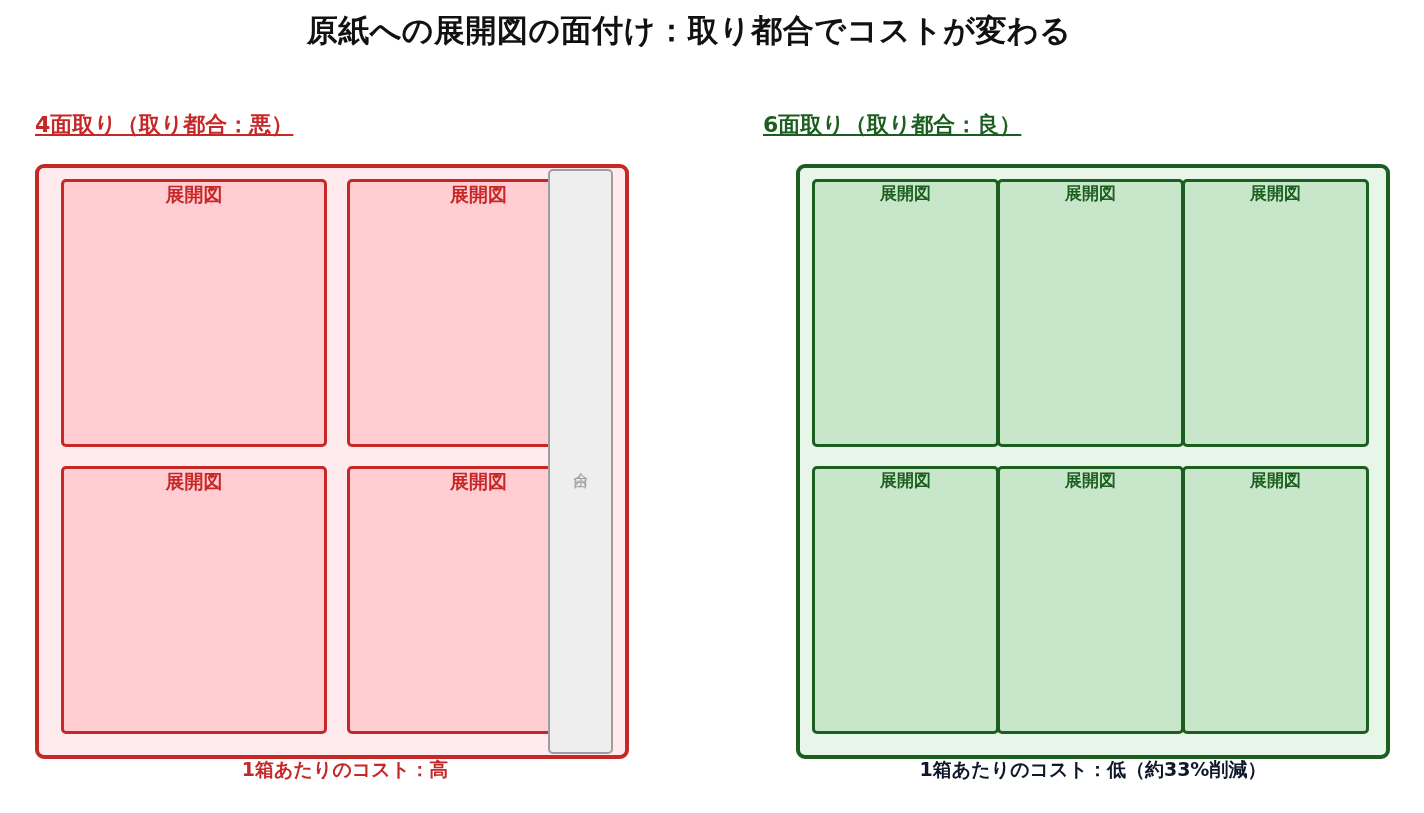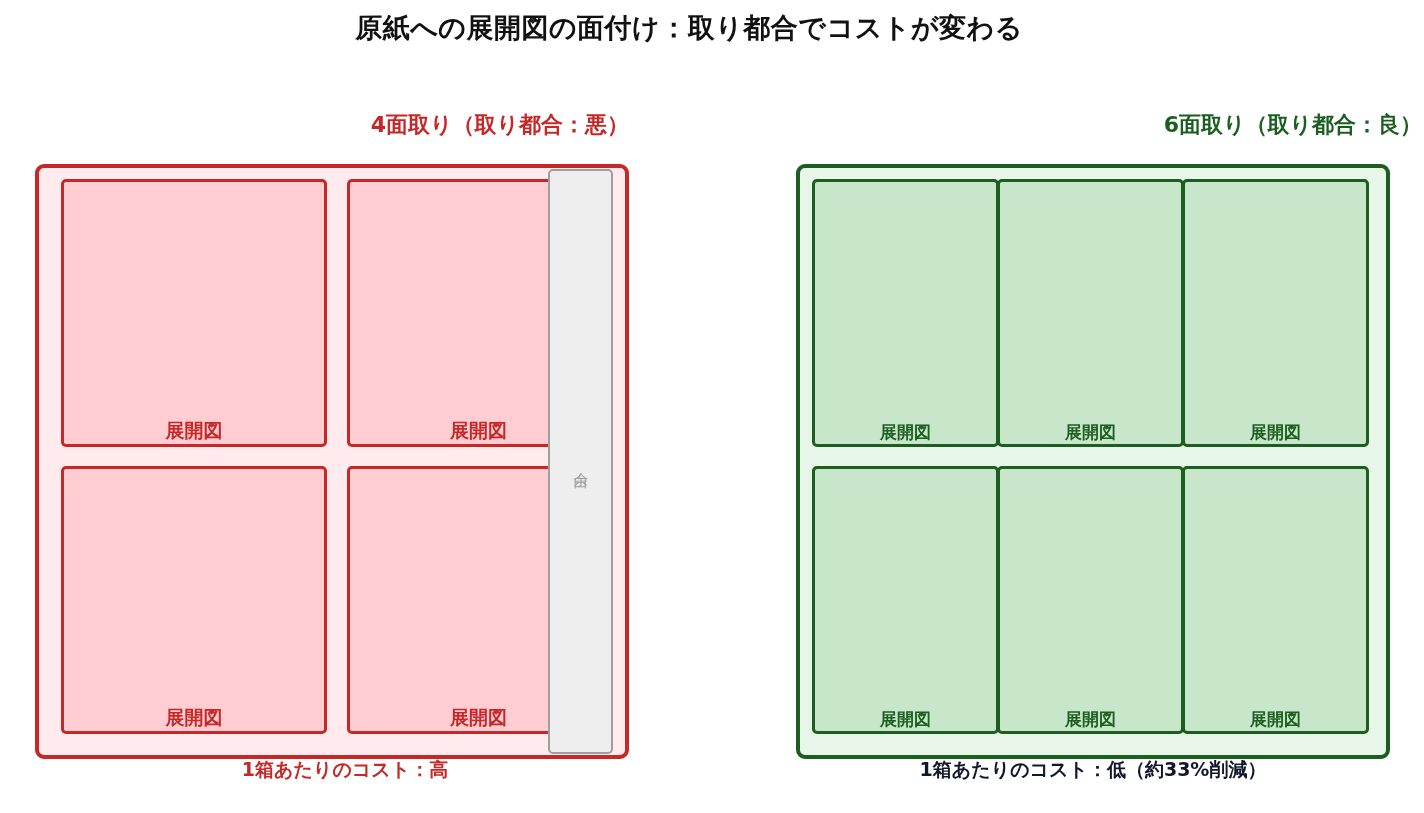--- a/index.html
+++ b/index.html
@@ -13,46 +13,47 @@
       position: relative;
       overflow: hidden;
       font-family: "DejaVu Sans", "Liberation Sans", sans-serif;
     }
     .main-title {
       position: absolute;
       left: 0;
       top: 10px;
       width: 1378px;
       text-align: center;
-      font-size: 27px;
+      font-size: 31px;
       font-weight: bold;
       color: #111111;
       letter-spacing: 0.5px;
     }
     .panel-title {
       position: absolute;
-      text-align: right;
+      text-align: left;
       font-size: 22px;
       font-weight: bold;
+      text-decoration: underline;
     }
     .panel {
       position: absolute;
       box-sizing: border-box;
       border-radius: 9px;
       border-width: 4px;
       border-style: solid;
     }
     .net {
       position: absolute;
       box-sizing: border-box;
       border-radius: 5px;
       border-width: 3px;
       border-style: solid;
       display: flex;
-      align-items: flex-end;
+      align-items: flex-start;
       justify-content: center;
       font-weight: bold;
     }
     .net-bad {
       background: #ffcdd2;
       border-color: #c62828;
       color: #c62828;
       font-size: 19px;
     }
     .net-good {
@@ -127,21 +128,21 @@
 <div class="net net-bad" style="left:347px; top:466px; width:266px; height:268px; justify-content:flex-start; padding-left:100px;">
   <span>展開図</span>
 </div>
 
 <div class="margin-strip">
   <span class="margin-label">余白</span>
 </div>
 
 <div class="cost-label" style="left:35px; top:757px; width:620px; color:#c62828;text-align:center;">1箱あたりのコスト：高</div>
 
-<div class="panel-title" style="left:828px; top:110px; width:594px; color:#1b5e20;">6面取り（取り都合：良）</div>
+<div class="panel-title" style="left:763px; top:110px; width:594px; color:#1b5e20;">6面取り（取り都合：良）</div>
 
 <div class="panel panel-good"></div>
 
 <div class="net net-good" style="left:812px; top:179px; width:187px; height:268px;">
   <span>展開図</span>
 </div>
 <div class="net net-good" style="left:997px; top:179px; width:187px; height:268px;">
   <span>展開図</span>
 </div>
 <div class="net net-good" style="left:1182px; top:179px; width:187px; height:268px;">

